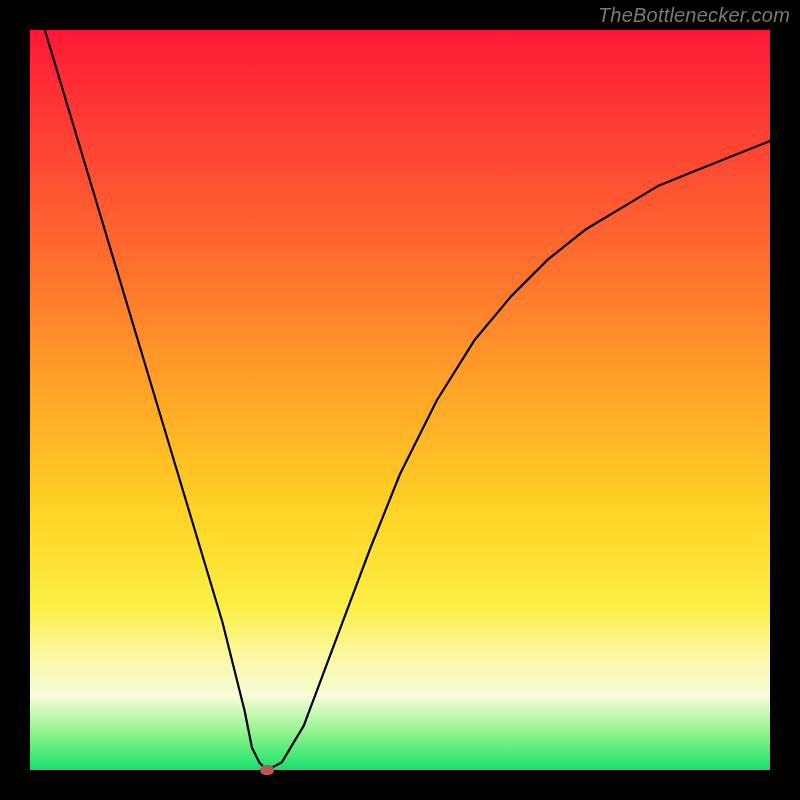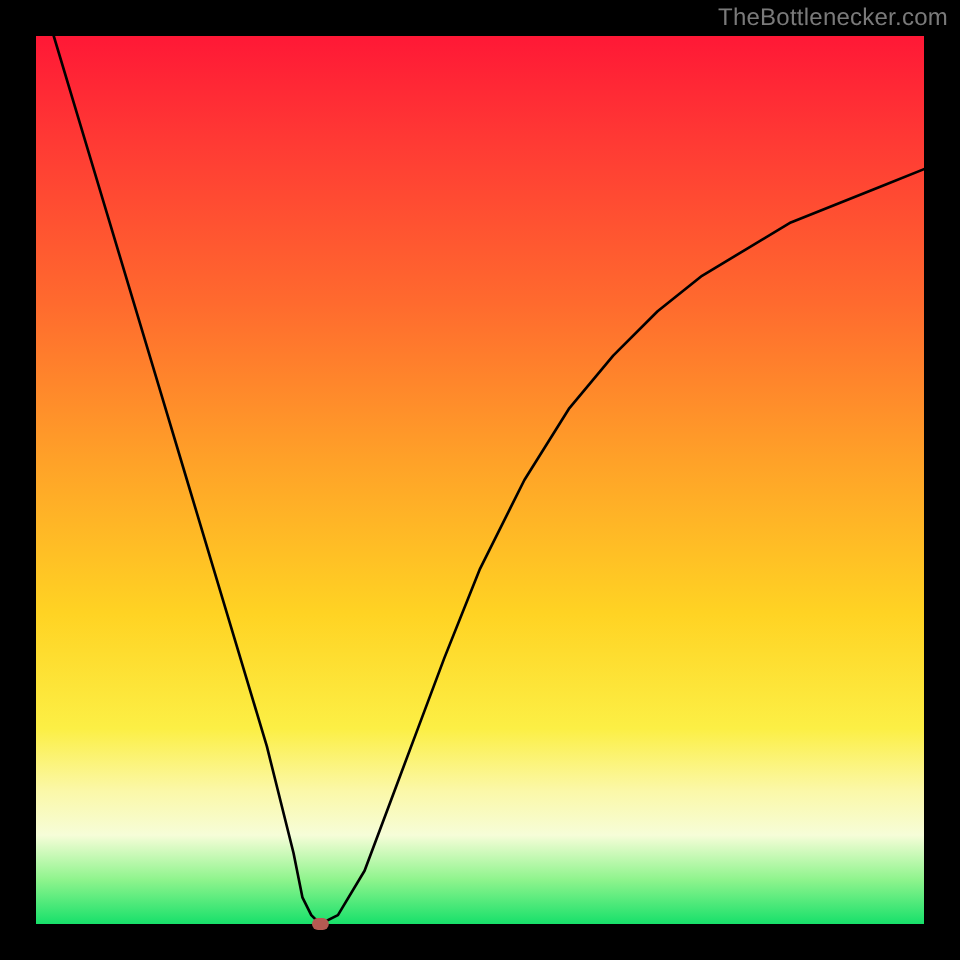--- a/index.html
+++ b/index.html
@@ -55,20 +55,21 @@
     transform: translate(-50%, -50%);
   }
   .watermark {
     position: absolute;
     top: 4px;
     right: 10px;
     color: #7a7a7a;
     font-size: 20px;
     letter-spacing: 0.2px;
     font-family: Arial, Helvetica, sans-serif;
+    font-style: italic;
   }
 </style>
 </head>
 <body>
 
 <div class="frame">
 
   <div class="watermark">TheBottlenecker.com</div>
 
   <div class="plot">

